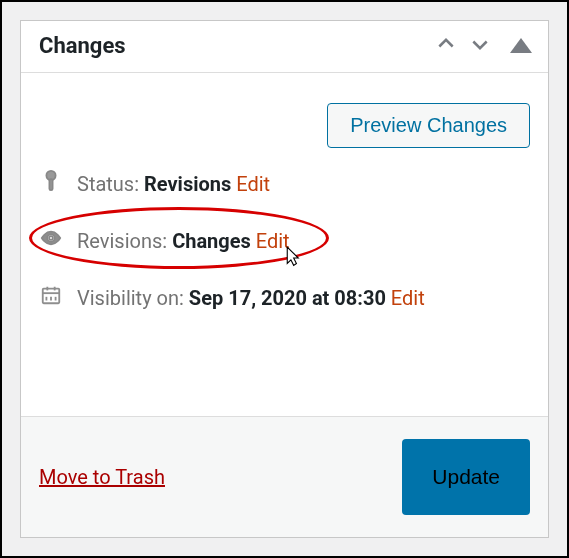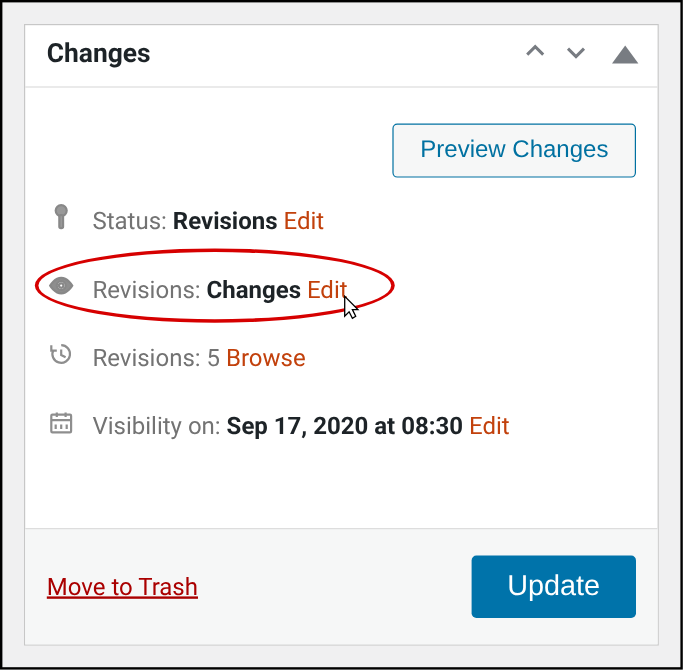--- a/index.html
+++ b/index.html
@@ -76,24 +76,24 @@
     border-top: 1px solid #ddd;
     background: #f6f7f7;
     padding: 22px 18px;
     display: flex;
     align-items: center;
     justify-content: space-between;
   }
   .trash-link { color: #a00; text-decoration: underline; font-size: 20px; cursor: pointer; }
   .update-btn {
     background: #0073aa;
-    color: #ffffff;
+    color: #000000;
     border: none;
-    padding: 12px 30px;
-    font-size: 24px;
+    padding: 26px 30px;
+    font-size: 21px;
     border-radius: 4px;
     cursor: pointer;
   }
   
   .anno-ellipse {
     position: absolute;
     border: 3px solid #d60000;
     border-radius: 50%;
     pointer-events: none;
   }
@@ -159,34 +159,20 @@
           <span class="link">Edit</span>
         </span>
         <div class="anno-ellipse" style="left:-10px; top:-20px; width:300px; height:62px;"></div>
         <div class="cursor-anno" style="left:240px; top:18px;">
           <svg viewBox="0 0 24 28">
               <path d="M9 2 L9 20 L13 16 L16 22 L19 20 L16 14 L21 14 Z" fill="#fff" stroke="#000" stroke-width="1.2"></path>
             </svg>
         </div>
       </div>
 
-      <div class="meta-row">
-        <span class="icon-slot">
-          <svg viewBox="0 0 24 24">
-              <path d="M12 4a8 8 0 1 1-7.2 4.5" stroke="#8e8e8e" fill="none" stroke-width="2"></path>
-              <polyline points="3,4 3,9 8,9" stroke="#8e8e8e" fill="none" stroke-width="2"></polyline>
-              <polyline points="12,8 12,13 16,15" stroke="#8e8e8e" fill="none" stroke-width="2"></polyline>
-            </svg>
-        </span>
-        <span>
-          <span class="meta-text">Revisions:</span>
-          <span class="meta-text">5</span>
-          <span class="link">Browse</span>
-        </span>
-      </div>
 
       <div class="meta-row">
         <span class="icon-slot">
           <svg class="cal-icon" viewBox="0 0 24 24">
               <rect x="3" y="5" width="18" height="16" rx="1" stroke="#8e8e8e" fill="none" stroke-width="2"></rect>
               <line x1="3" y1="10" x2="21" y2="10" stroke="#8e8e8e" stroke-width="2"></line>
               <line x1="8" y1="3" x2="8" y2="7" stroke="#8e8e8e" stroke-width="2"></line>
               <line x1="16" y1="3" x2="16" y2="7" stroke="#8e8e8e" stroke-width="2"></line>
               <line x1="7" y1="14" x2="7" y2="18" stroke="#8e8e8e" stroke-width="2"></line>
               <line x1="12" y1="14" x2="12" y2="18" stroke="#8e8e8e" stroke-width="2"></line>

